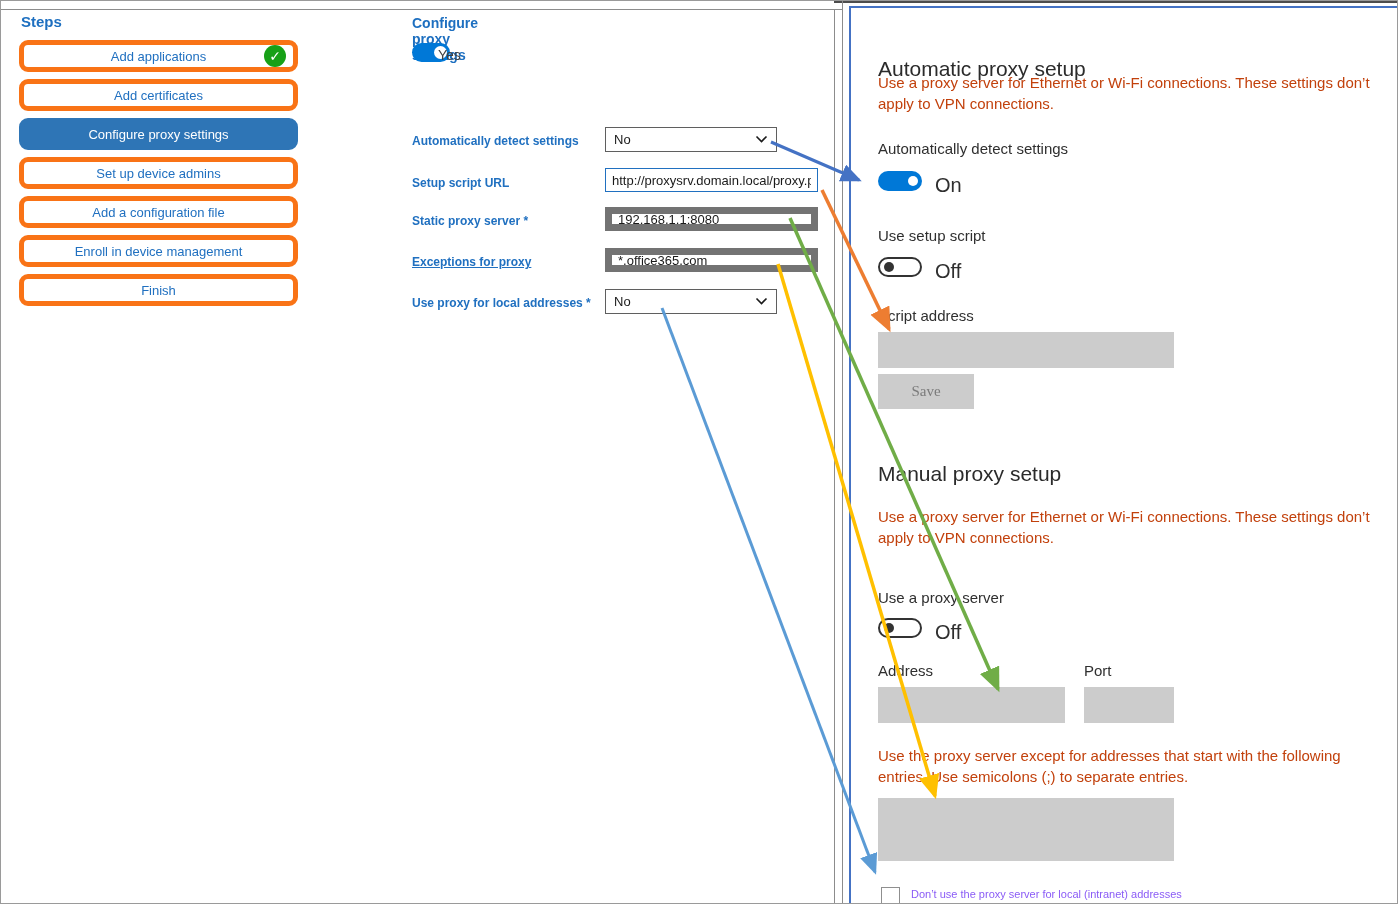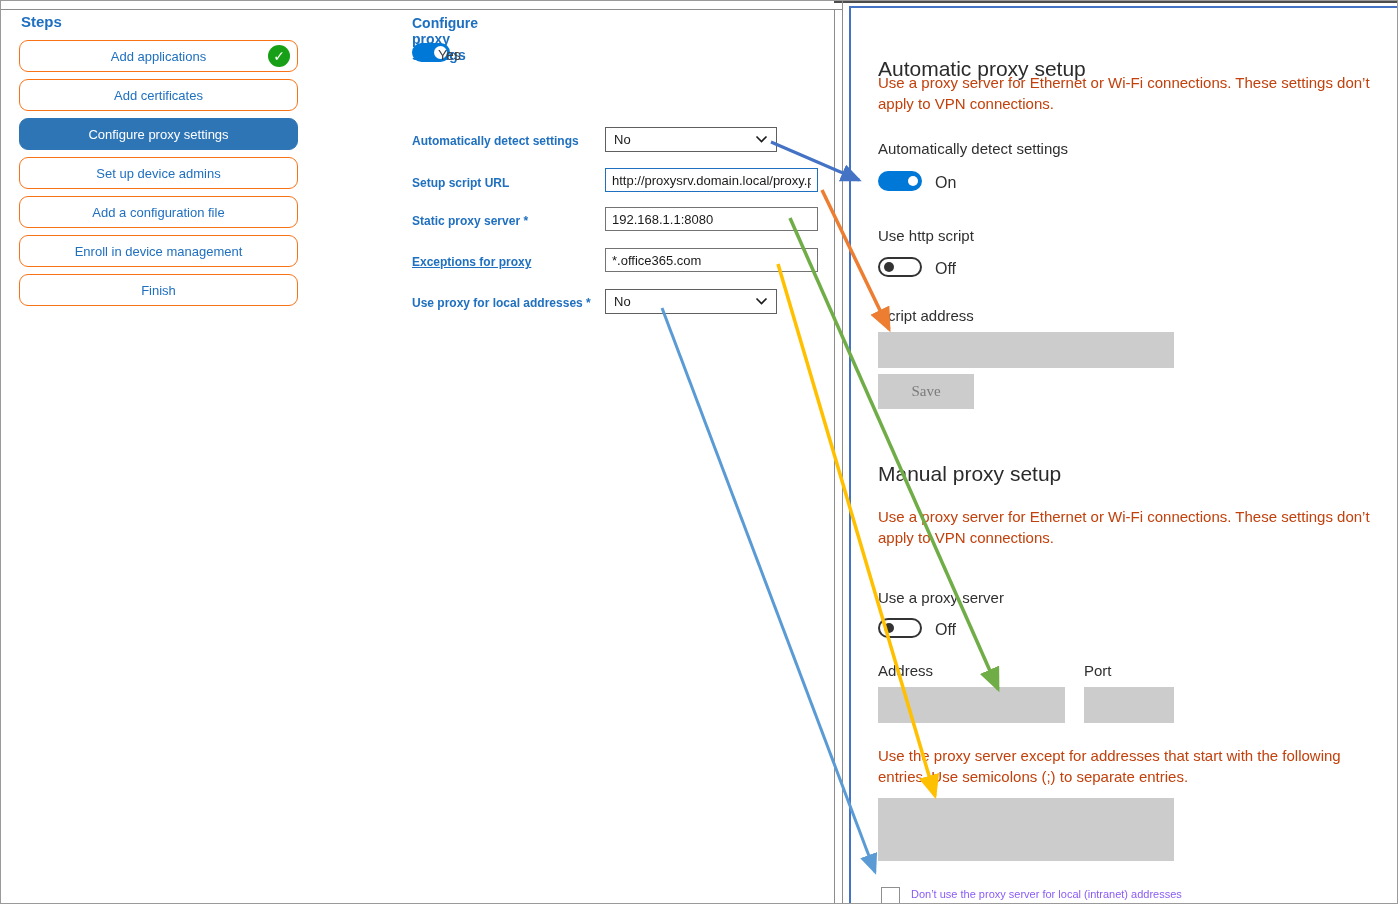--- a/index.html
+++ b/index.html
@@ -10,56 +10,56 @@
 
   
   .vline { position:absolute; top:0; bottom:0; width:1px; background:#8c8c8c; }
   .hline-top-left { position:absolute; left:0; top:8px; width:841px; height:1px; background:#8c8c8c; }
   .hline-top-right { position:absolute; left:833px; top:0; right:0; height:2px; background:#4d4d4d; }
 
   
   #steps { position:absolute; left:18px; top:8px; width:285px; }
   .steps-title { color:#1d6fc0; font-size:15px; font-weight:bold; padding:4px 0 10px 2px; }
   .step-btn { position:relative; width:279px; height:32px; margin-bottom:7px;
-              border:1px solid #f97316; border-radius:9px; background:#fff;
+              border:5px solid #f97316; border-radius:9px; background:#fff;
               color:#2070c0; font-size:13px; display:flex; align-items:center; justify-content:center;
               cursor:pointer; }
   .step-btn.selected { background:#2e75b6; border-color:#2e75b6; color:#fff; }
   .check-badge { position:absolute; right:7px; top:50%; transform:translateY(-50%);
                  width:22px; height:22px; border-radius:50%; background:#17a017; color:#fff;
                  font-size:14px; font-weight:bold; display:flex; align-items:center; justify-content:center; }
 
   
   #wcd-form { position:absolute; left:0; top:0; }
   .form-title { position:absolute; left:411px; top:14px; color:#1d6fc0; font-size:14px; font-weight:bold; }
   .wcd-toggle { position:absolute; left:411px; top:42px; width:38px; height:19px; border-radius:10px;
                 background:#0078d7; cursor:pointer; }
   .wcd-toggle .knob { position:absolute; right:3px; top:3px; width:13px; height:13px; border-radius:50%; background:#fff; }
   .wcd-toggle-label { position:absolute; left:437px; top:46px; font-size:14px; color:#404040;text-align:right; }
 
   .f-label { position:absolute; left:411px; color:#2070c0; font-size:12px; font-weight:bold; white-space:nowrap; }
   .f-select { position:absolute; left:604px; width:172px; height:25px; border:1px solid #5f5f5f; background:#fff;
               display:flex; align-items:center; padding:0 8px; font-size:13px; color:#1a1a1a; cursor:pointer; }
   .f-select .chev { margin-left:auto; display:flex; align-items:center; }
-  .f-input { position:absolute; left:604px; width:213px; height:24px; border:1px solid #737373; background:#fff;
+  .f-input { position:absolute; left:604px; width:213px; height:24px; border:7px solid #737373; background:#fff;
              font-size:13px; color:#1a1a1a; padding:0 6px; font-family:"Liberation Sans",sans-serif; }
   .f-input.focused { border:1px solid #2070c0; }
 
   
   #settings-panel { position:absolute; left:848px; top:5px; width:556px; height:1000px;
                     background:#fff; border:2px solid #4472c4; }
   .s-heading { position:absolute; left:27px; font-size:21px; font-weight:400; color:#2b2b2b; white-space:nowrap; }
   .s-para { position:absolute; left:27px; width:512px; font-size:15px; line-height:21px; color:#c2410c; }
   .s-label { position:absolute; left:27px; font-size:15px; color:#2f2f2f; white-space:nowrap; }
   .s-toggle { position:absolute; left:27px; width:44px; height:20px; border-radius:11px; cursor:pointer; }
   .s-toggle.on { background:#0078d7; }
   .s-toggle.on .knob { position:absolute; right:4px; top:5px; width:10px; height:10px; border-radius:50%; background:#fff; }
   .s-toggle.off { background:#fff; border:2px solid #333; }
   .s-toggle.off .knob { position:absolute; left:4px; top:3px; width:10px; height:10px; border-radius:50%; background:#333; }
-  .s-state { position:absolute; font-size:16px; color:#2f2f2f; }
+  .s-state { position:absolute; font-size:20px; color:#2f2f2f; }
   .gray-box { position:absolute; background:#cccccc; cursor:text; }
   .save-btn { position:absolute; background:#cccccc; color:#7b7b7b; font-size:15px;
               display:flex; align-items:center; justify-content:center; cursor:pointer; }
   .s-checkbox { position:absolute; width:19px; height:19px; border:1px solid #8f8f8f; background:#fff; cursor:pointer; }
   .s-check-label { position:absolute; font-size:11px; color:#8b5cf6; white-space:nowrap; }
 
   
   #arrows { position:absolute; left:0; top:0; width:1398px; height:904px; pointer-events:none; z-index:50; }
 </style>
 </head>
@@ -141,21 +141,21 @@
 
     <div class="s-heading" style="top:17px;margin-top:32px;">Automatic proxy setup</div>
     <div class="s-para" style="top:64px;">Use a proxy server for Ethernet or Wi-Fi connections. These settings don’t apply to VPN connections.</div>
 
     <div class="s-label" style="top:132px;">Automatically detect settings</div>
     <div class="s-toggle on" style="top:163px;">
       <div class="knob"></div>
     </div>
     <div class="s-state" style="left:84px; top:166px;">On</div>
 
-    <div class="s-label" style="top:219px;">Use http script</div>
+    <div class="s-label" style="top:219px;">Use setup script</div>
     <div class="s-toggle off" style="top:249px;">
       <div class="knob"></div>
     </div>
     <div class="s-state" style="left:84px; top:252px;">Off</div>
 
     <div class="s-label" style="top:299px;">Script address</div>
     <div class="gray-box" style="left:27px; top:324px; width:296px; height:36px;"></div>
 
     <div class="save-btn" style="left:27px; top:366px; width:96px; height:35px;font-family:Liberation Serif, serif;">Save</div>
 

